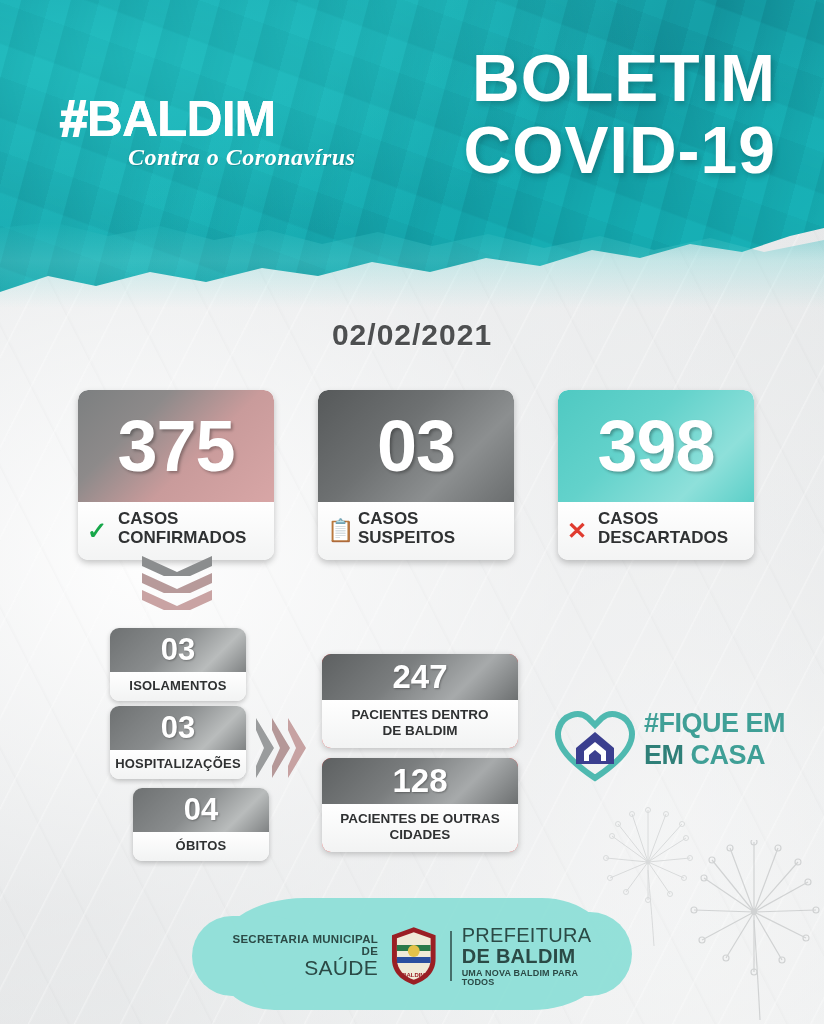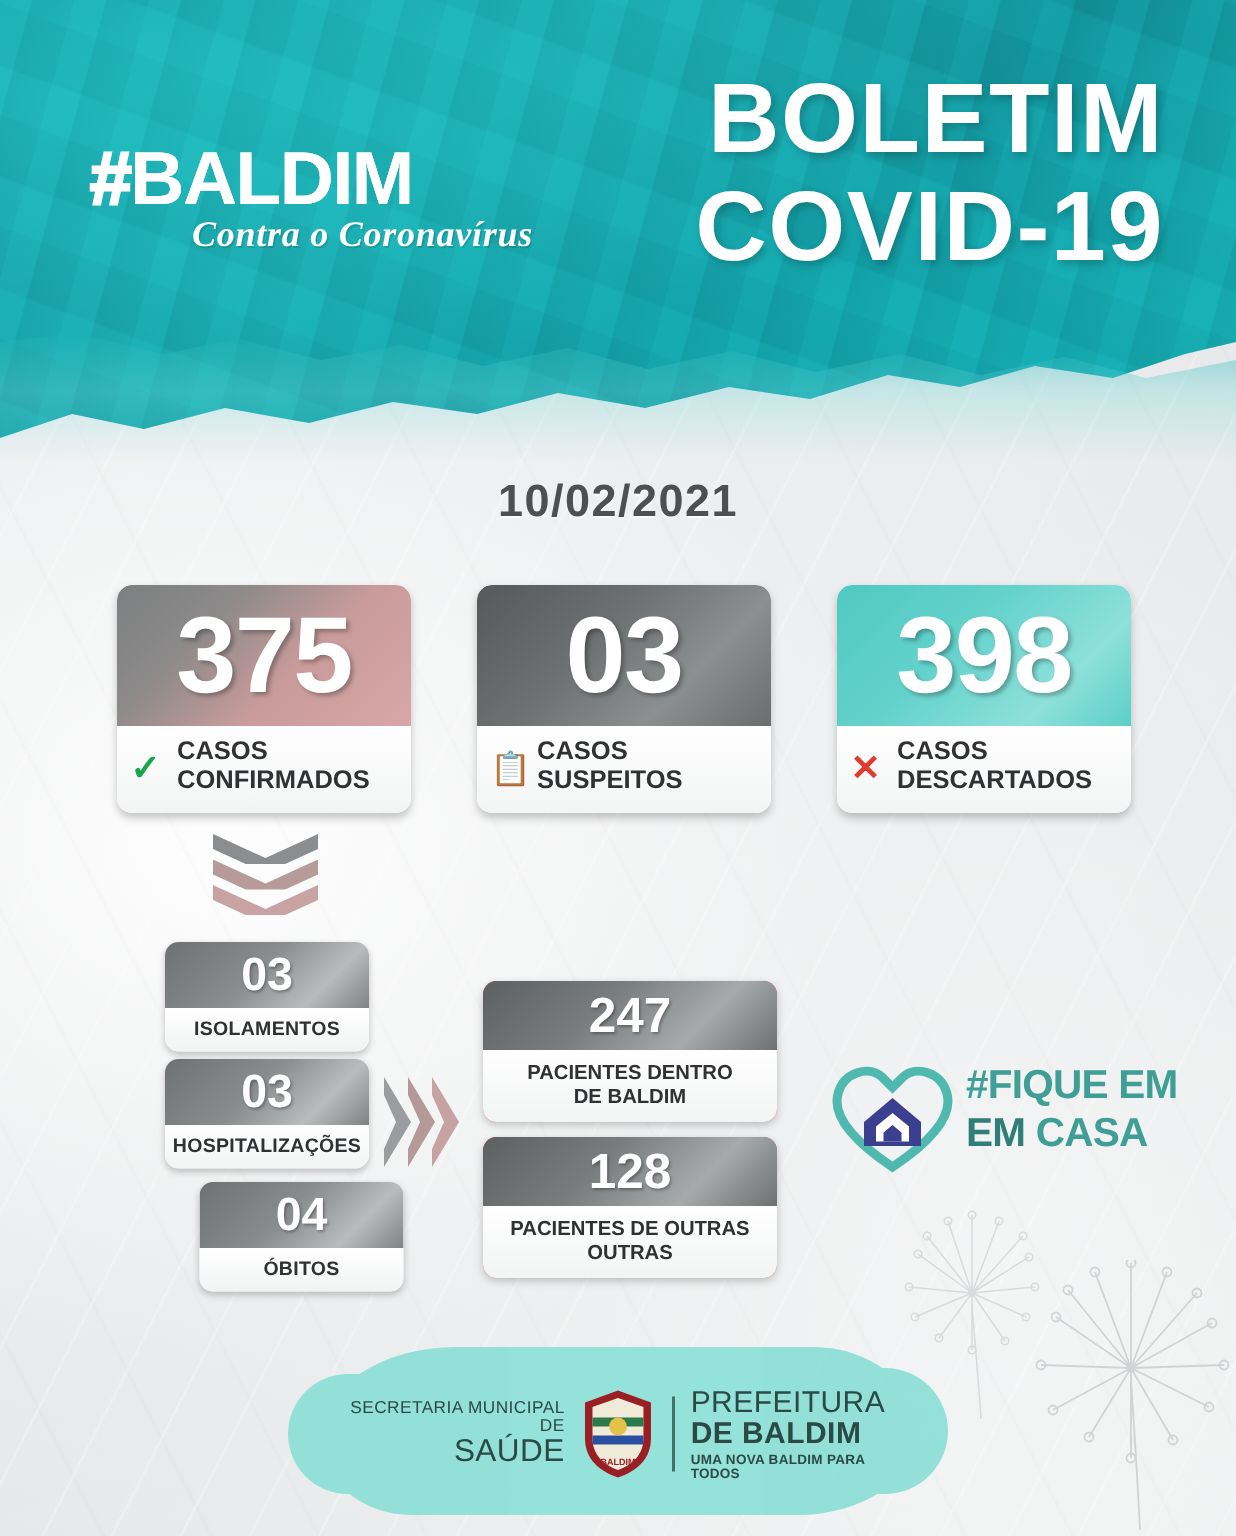--- a/index.html
+++ b/index.html
@@ -105,21 +105,21 @@
   
   .stat {
     position: absolute;
     width: 196px;
     border-radius: 10px;
     box-shadow: 0 3px 6px rgba(0,0,0,.22);
     overflow: hidden;
     background: #fff;
   }
   .stat .num {
-    height: 94px;
+    height: 112px;
     display: flex; align-items: center; justify-content: center;
     font-size: 72px; font-weight: bold; color: #fff;
     letter-spacing: -1px;
     text-shadow: 2px 2px 3px rgba(0,0,0,.28);
     border-radius: 10px 10px 0 0;
   }
   .stat .lbl {
     background: linear-gradient(180deg,#ffffff 0%, #f3f4f4 100%);
     padding: 7px 8px 9px 40px;
     font-size: 17px; font-weight: bold; color: #2f3132;
@@ -254,21 +254,21 @@
   }
   .footer-blob:after{
     content:""; position:absolute; right:-20px; top:14px; width:110px; height:84px;
     background:#8fe0d8; border-radius:60px;
   }
   .footer-content {
     position:absolute; left: 214px; top: 918px; width: 398px; height: 76px;
     display:flex; align-items:center; justify-content:center; gap:10px;
   }
   .sms { text-align:right; color:#2b4a46; line-height:1.05; }
-  .sms .l1 { font-size: 11.5px; font-weight:normal; letter-spacing:.3px; }
+  .sms .l1 { font-size: 11.5px; font-weight:bold; letter-spacing:.3px; }
   .sms .l2 { font-size: 21px; font-weight:normal; letter-spacing:.3px; }
   .brasao { width: 52px; height: 62px; }
   .divider { width:2px; height:50px; background:#2b4a46; opacity:.75; }
   .pref { color:#2b4a46; line-height:1.05; }
   .pref .p1 { font-size: 20px; font-weight:normal; letter-spacing:.3px; }
   .pref .p2 { font-size: 20px; font-weight:bold; letter-spacing:.3px; }
   .pref .p3 { font-size: 9px; font-weight:bold; letter-spacing:.2px; margin-top:2px; }
 </style>
 </head>
 <body>
@@ -285,21 +285,21 @@
       <span>#</span><b>BALDIM</b>
     </div>
     <div class="sub">Contra o Coronavírus</div>
   </div>
 
   <div class="title">
     <div>BOLETIM</div>
     <div>COVID-19</div>
   </div>
 
-  <div class="date">10/02/2021</div>
+  <div class="date">02/02/2021</div>
 
   <div class="stat" id="stat-confirmados">
     <div class="num">375</div>
     <div class="lbl">
       <span class="ico">✓</span>
       <div>CASOS</div>
       <div>CONFIRMADOS</div>
     </div>
   </div>
 
@@ -349,21 +349,21 @@
     <div class="num">247</div>
     <div class="lbl">
       <div>PACIENTES DENTRO</div>
       <div>DE BALDIM</div>
     </div>
   </div>
   <div class="mid" id="mid-outras">
     <div class="num">128</div>
     <div class="lbl">
       <div>PACIENTES DE OUTRAS</div>
-      <div>OUTRAS</div>
+      <div>CIDADES</div>
     </div>
   </div>
 
   <div class="fique">
     <svg class="heart" viewBox="0 0 86 76">
       <path d="M43 72 C10 50 3 34 7 22 C11 9 27 4 36 12 L43 19 L50 12 C59 4 75 9 79 22 C83 34 76 50 43 72 Z" fill="none" stroke="#4fb9b0" stroke-width="6"></path>
       <path d="M43 26 L62 42 L62 58 L24 58 L24 42 Z" fill="#3b3f8f"></path>
       <path d="M43 36 L54 45 L54 55 L32 55 L32 45 Z" fill="#ffffff"></path>
       <path d="M43 44 L49 49 L49 55 L37 55 L37 49 Z" fill="#3b3f8f"></path>
     </svg>

